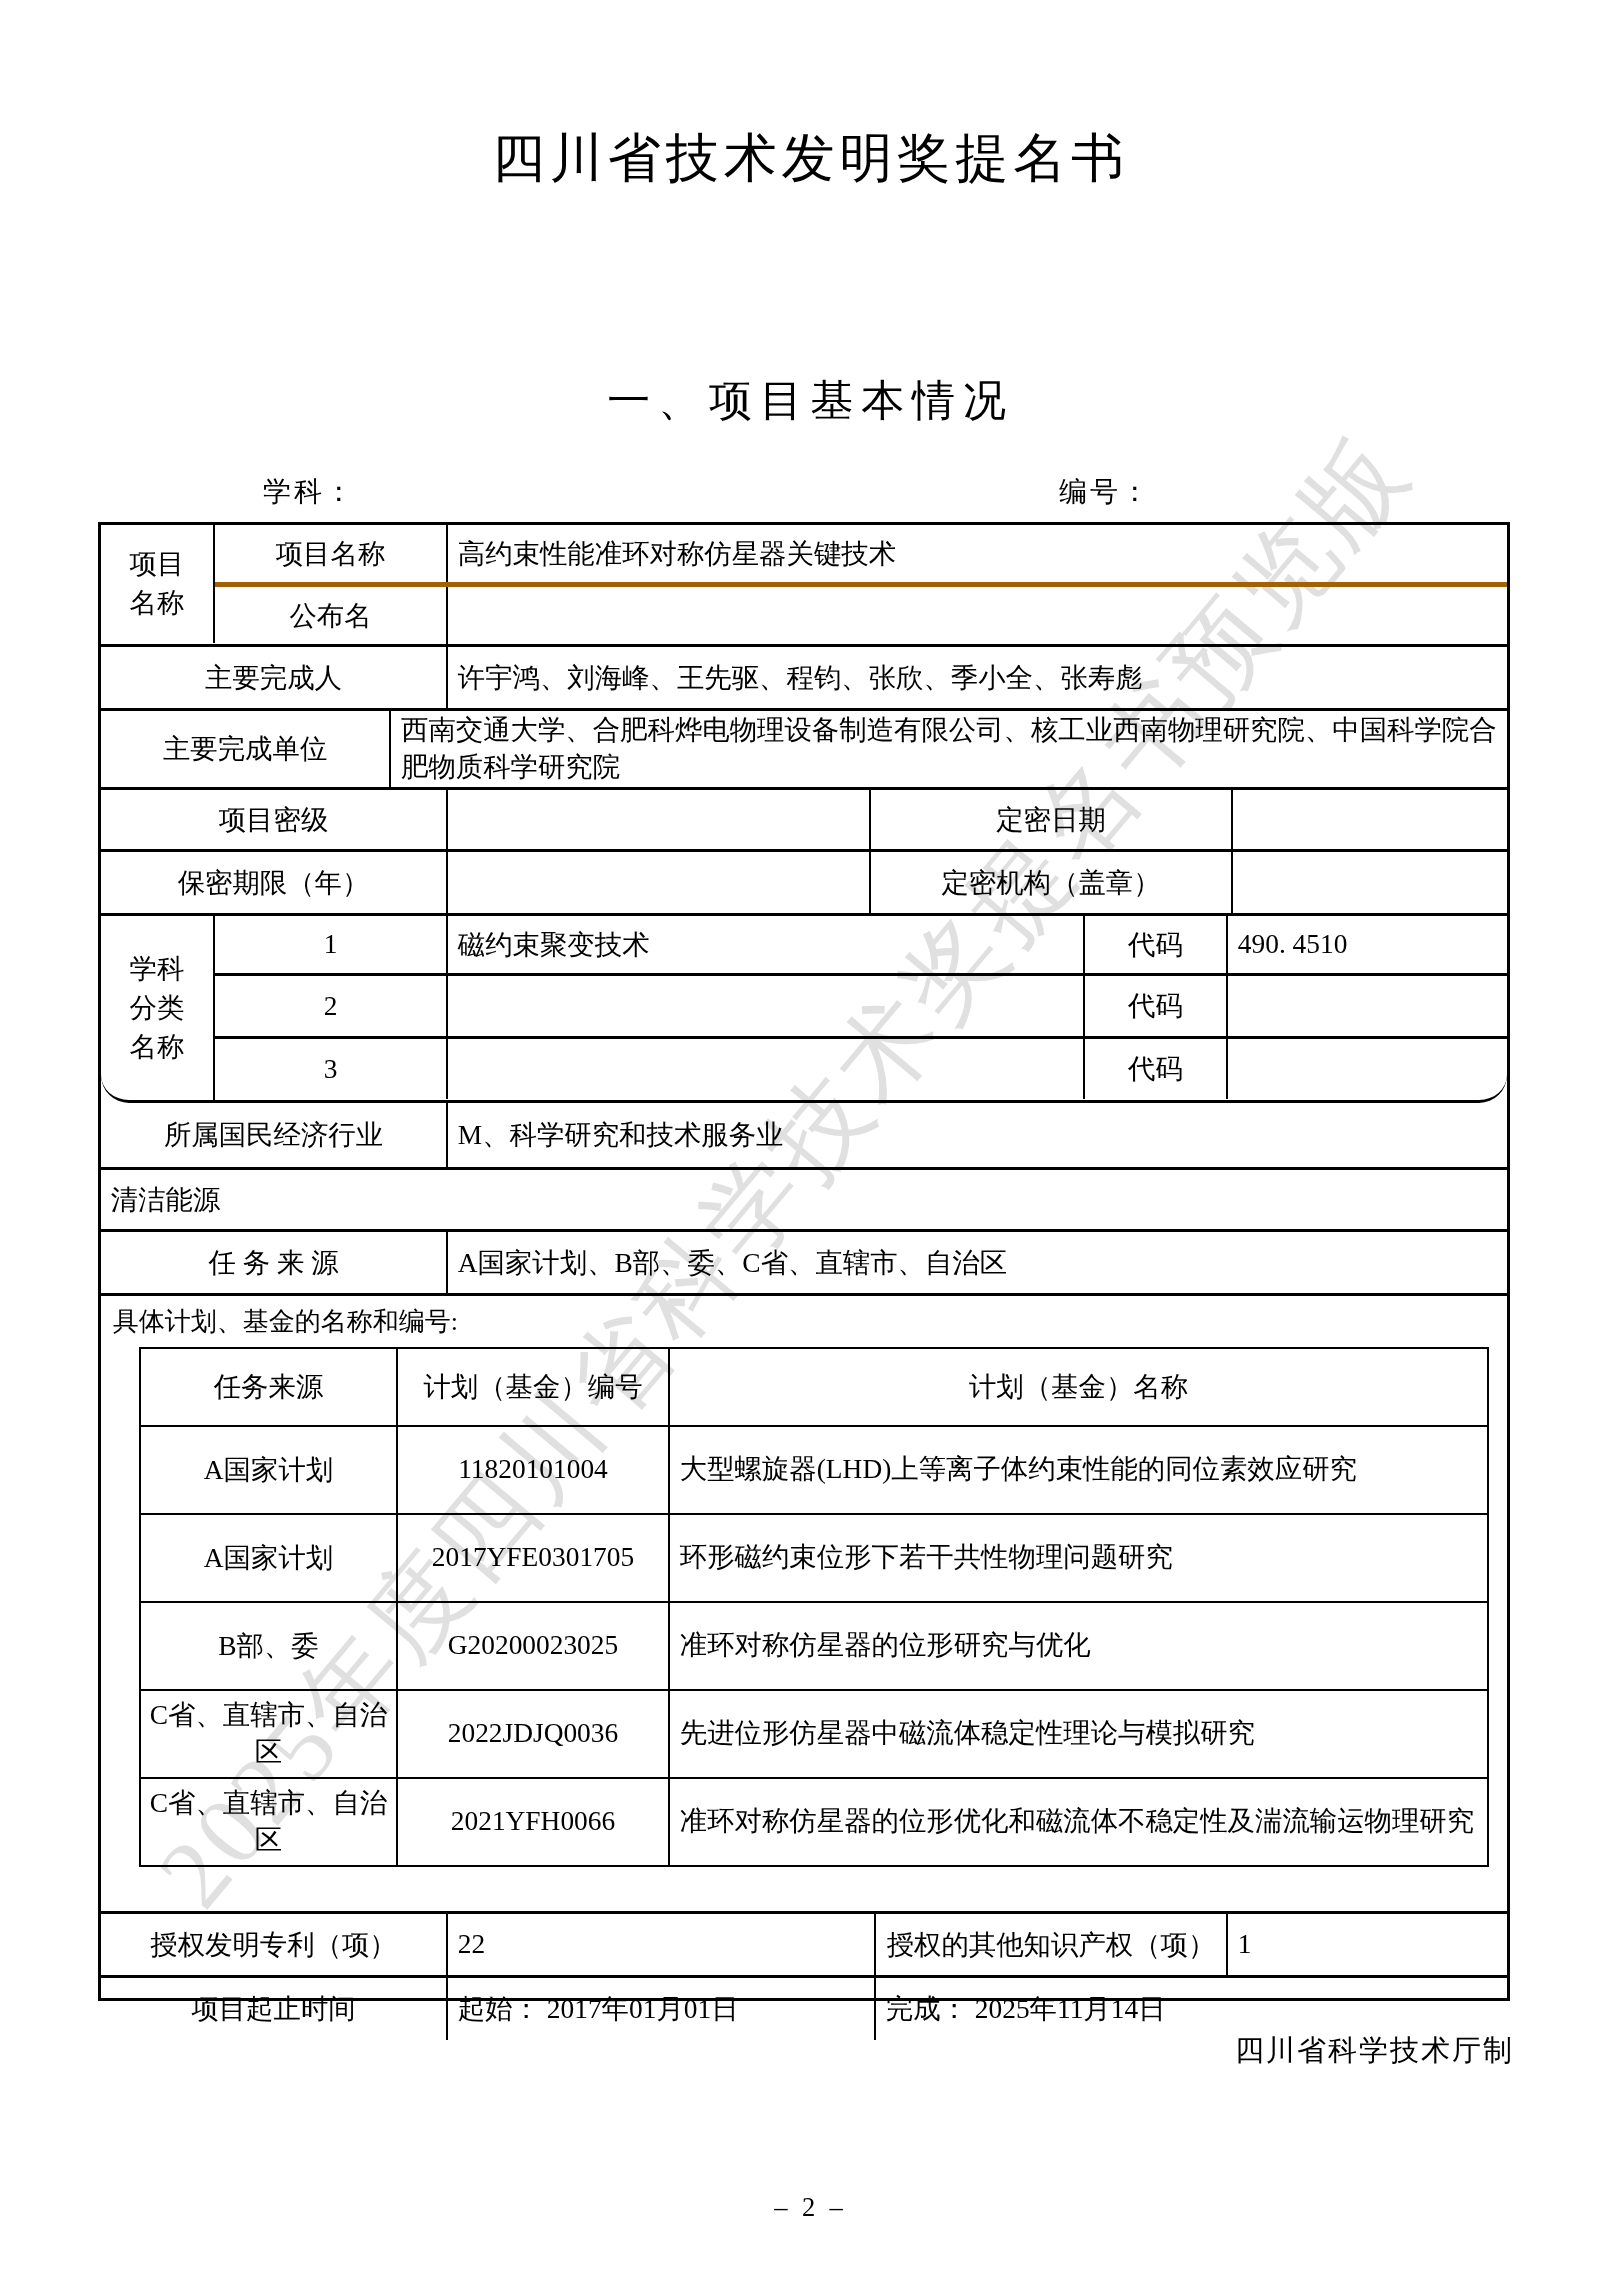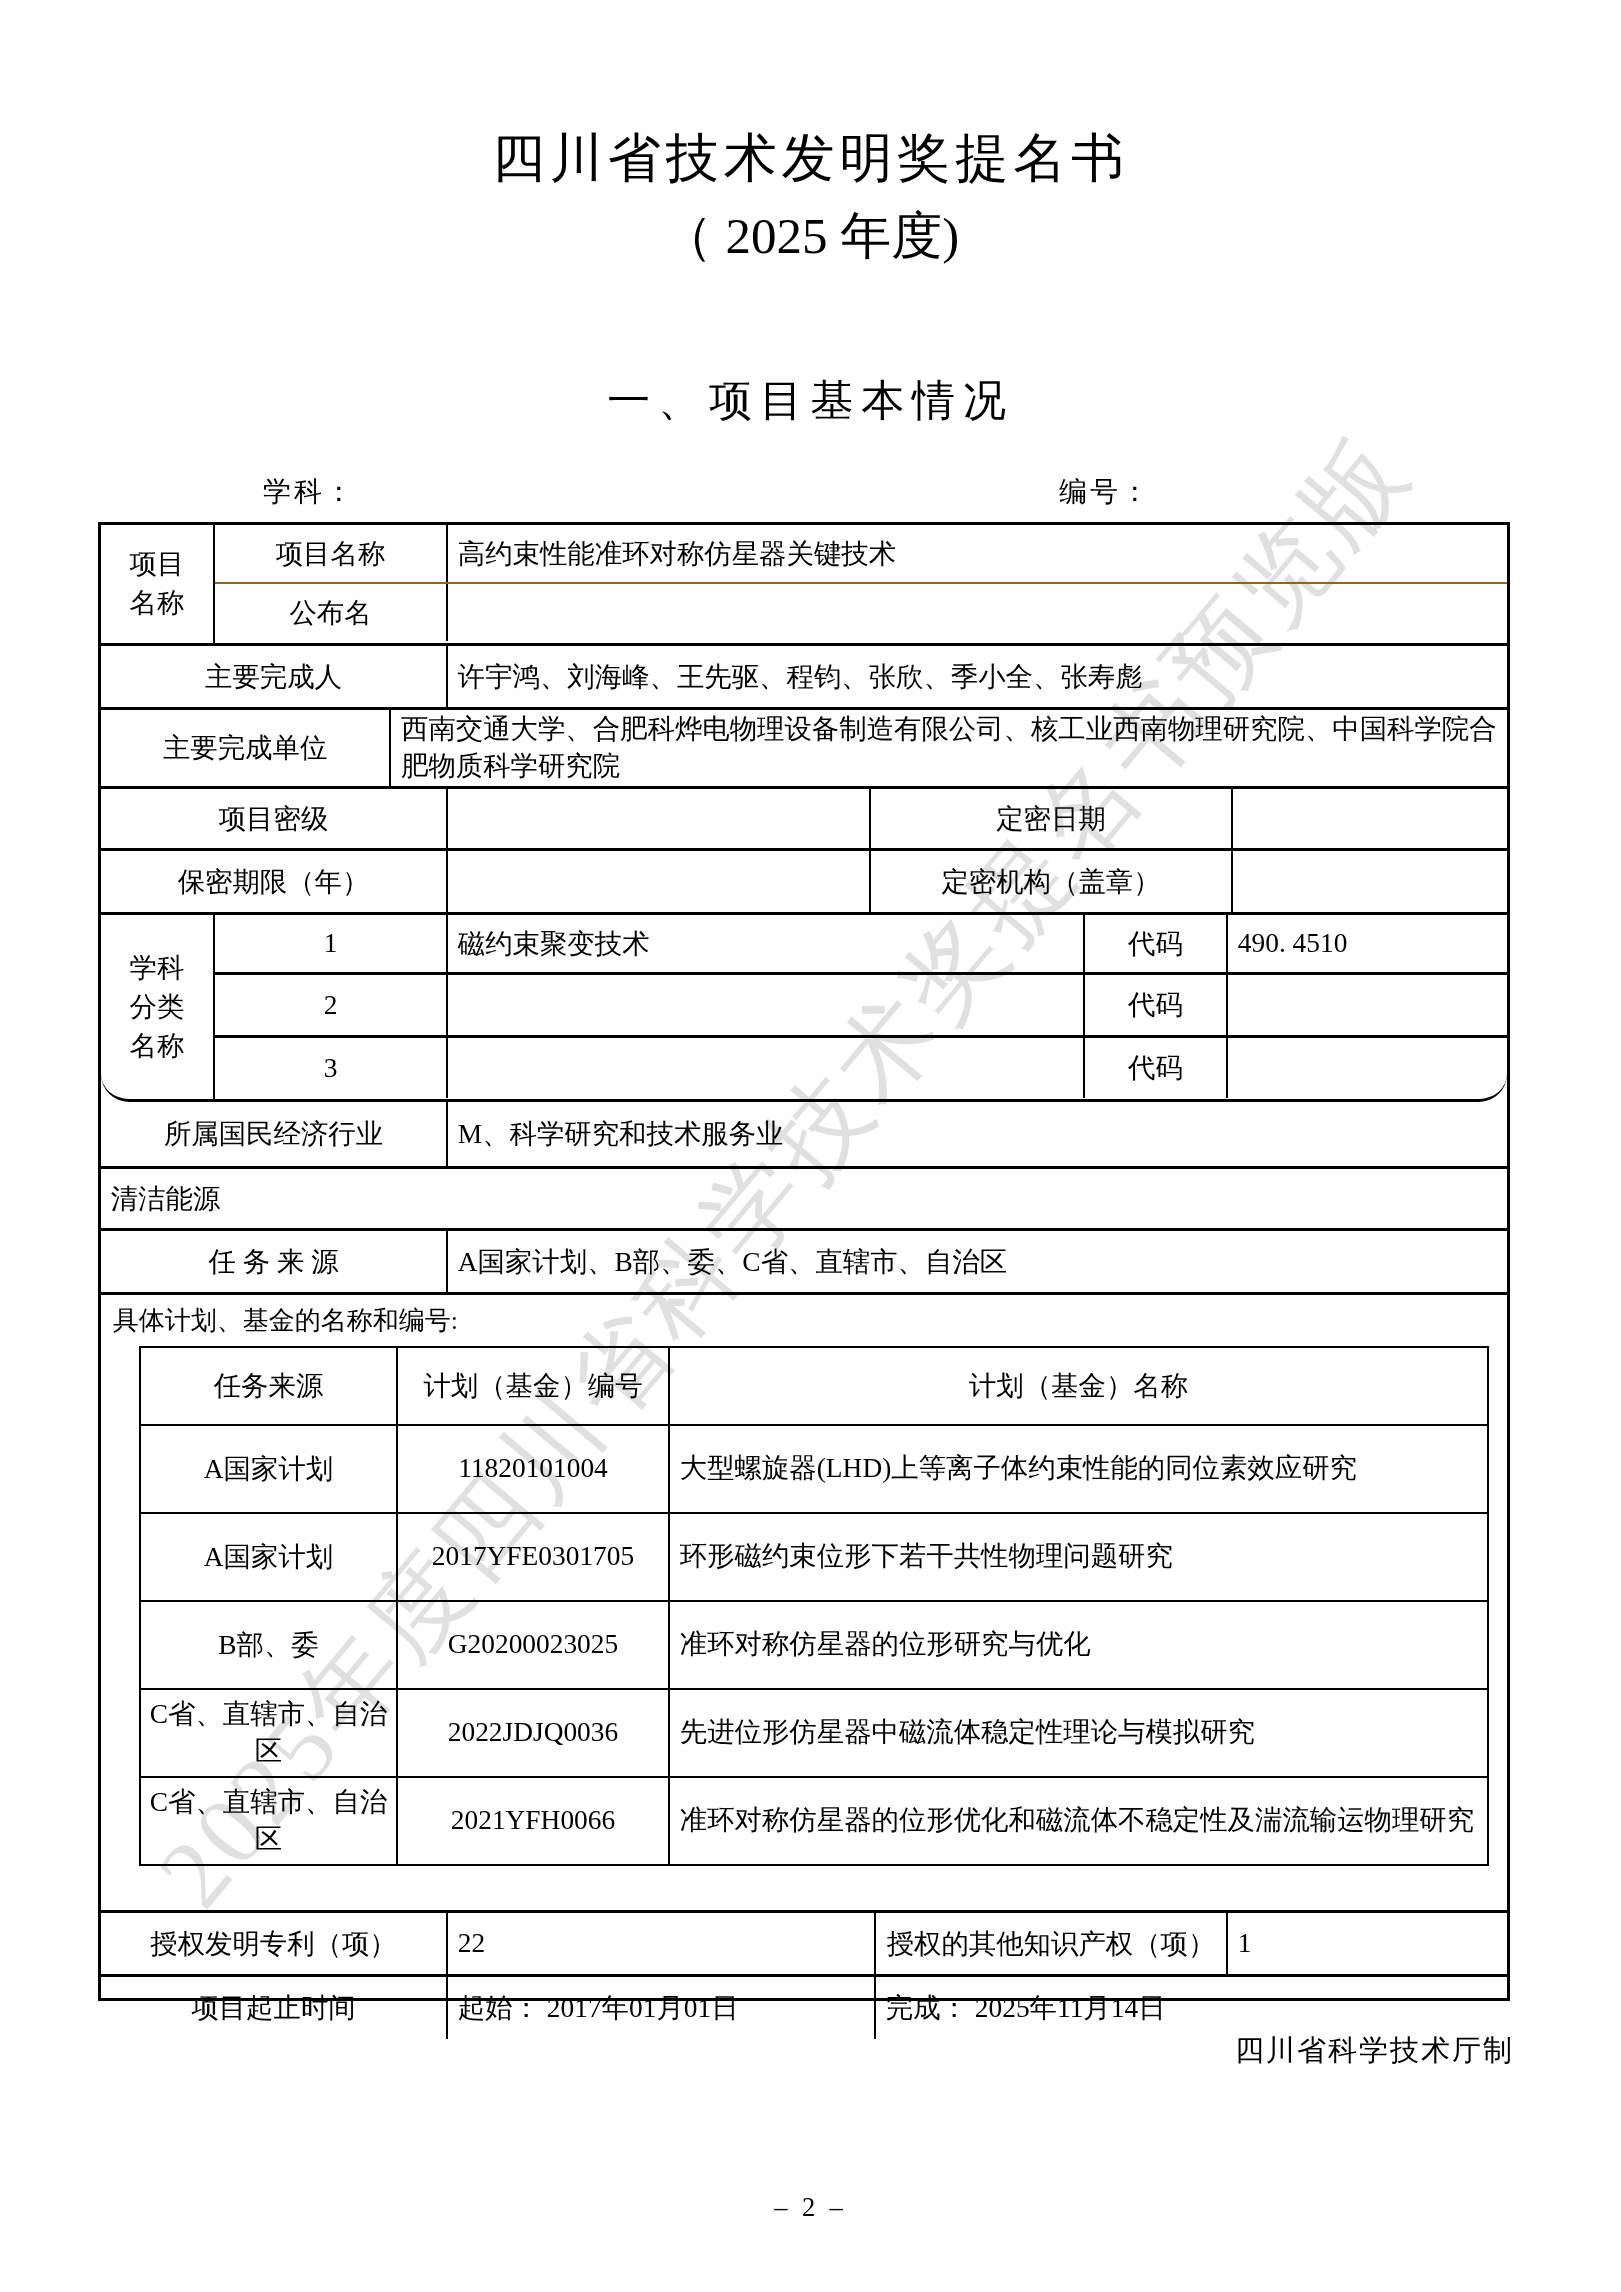--- a/index.html
+++ b/index.html
@@ -25,21 +25,21 @@
   .meta-subject { position:absolute; left:263px; letter-spacing:2.9px; }
   .meta-number  { position:absolute; left:1059px; letter-spacing:2.9px; }
 
   
   .tbl {
     position:absolute; left:98px; top:522px; width:1412px; height:1479px;
     border:3.9px solid #000; font-size:27.4px;
   }
   .row { display:flex; width:100%; border-bottom:3.9px solid #000; }
   .row.last { border-bottom:none; }
-  .row.thin { border-bottom:2px solid #a16207; }
+  .row.thin { border-bottom:5px solid #a16207; }
   .cell { display:flex; align-items:center; border-right:2.9px solid #000; overflow:hidden; }
   .cell.lastc { border-right:none; }
   .cell.center { justify-content:center; }
   .cell.left { justify-content:flex-start; padding-left:9.8px; padding-right:7.8px; }
   .grow { flex:1 1 auto; }
 
   .h58{height:57px}.h62{height:61px}.h78{height:76px}.h60{height:59px}
   .h65{height:64px}.h61{height:60px}.h63{height:62px}
   .h120{height:118px}.h188{height:184px}
 
@@ -69,21 +69,20 @@
   .two-line { line-height:37px; }
 </style>
 </head>
 <body>
 
 <div class="watermark">2025年度四川省科学技术奖提名书预览版</div>
 
 <div class="content">
 
   <div class="title1">四川省技术发明奖提名书</div>
-  <div class="title2">（ 2025 年度)</div>
   <div class="section-title">一、项目基本情况</div>
 
   <div class="meta-line">
     <span class="meta-subject">学科：</span>
     <span class="meta-number">编号：</span>
   </div>
 
   <div class="tbl">
 
     <div class="row" style="border-bottom:3.9px solid #000;">

